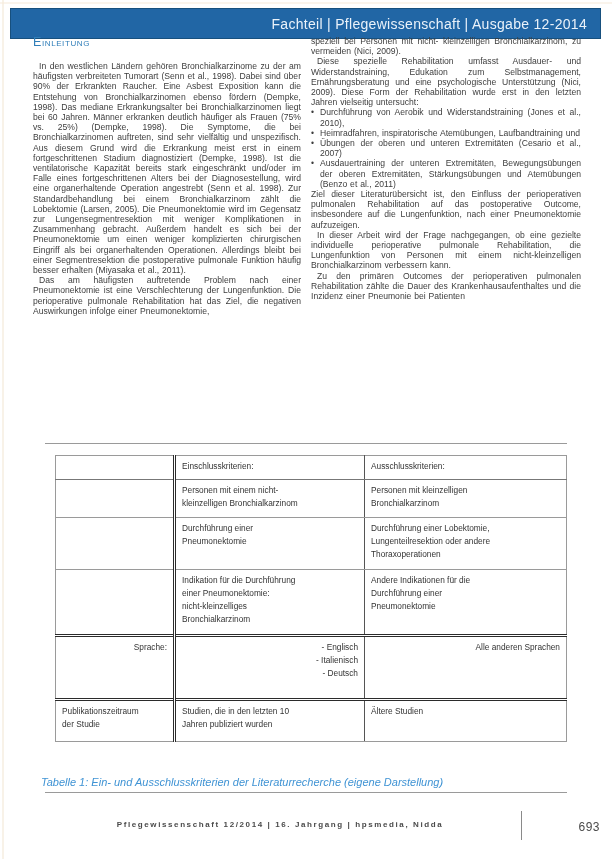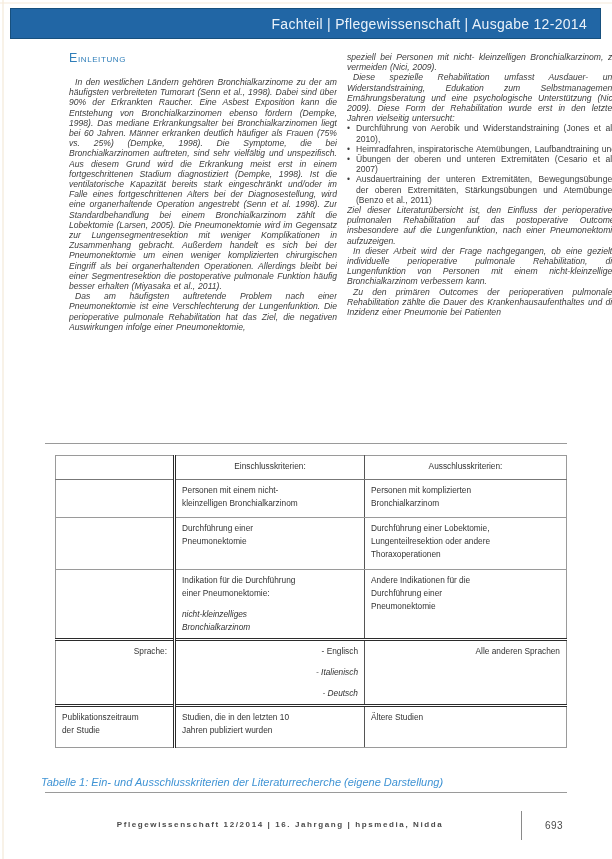--- a/index.html
+++ b/index.html
@@ -9,29 +9,29 @@
   .edge-left{position:absolute;left:2px;top:0;width:2px;height:100%;background:#f2e7d6;opacity:.55;}
   .edge-top{position:absolute;left:0;top:2px;width:100%;height:2px;background:#f5e9da;opacity:.5;}
 
   
   .header-bar{position:absolute;left:10px;top:8px;right:11px;height:31px;
               background:#2166a5;border:1px solid #17507e;box-sizing:border-box;
               display:flex;align-items:center;justify-content:flex-end;}
   .header-bar span{color:#eaf2fa;font-size:14px;letter-spacing:.3px;padding-right:13px;}
 
   
-  .col{position:absolute;top:52px;height:390px;overflow:hidden;text-align:justify;
-       font-size:8.6px;line-height:10.2px;word-spacing:.5px;color:#3d3d3d;margin-left:36px;}
+  .col{position:absolute;top:36px;height:390px;overflow:hidden;text-align:justify;
+       font-size:8.6px;line-height:10.2px;word-spacing:.5px;color:#3d3d3d;}
   .col-left{left:33px;width:268px;}
   .col-right{left:311px;width:270px;}
   h2.sect{margin:0 0 11px 0;color:#2f7eb9;font-weight:normal;
           text-transform:uppercase;font-size:8px;letter-spacing:.6px;line-height:13px;}
   h2.sect::first-letter{font-size:12.5px;}
   h2.methode{margin-top:10px;}
-  .col p{margin:0;text-indent:6px;font-style:italic;}
+  .col p{margin:0;text-indent:6px;}
   .col p.noindent{text-indent:0;}
   ul.blist{margin:0;padding:0 0 0 9px;list-style:none;}
   ul.blist li{margin:0;position:relative;}
   ul.blist li .blt{position:absolute;left:-9px;top:0;}
 
   
   .rule{position:absolute;left:45px;width:522px;height:1px;background:#9a9a9a;}
   .rule-top{top:443px;}
   .rule-bottom{top:792px;}
 
@@ -41,33 +41,33 @@
              font-size:8.3px;line-height:13px;color:#333;}
   table.crit td{border:1px solid #9a9a9a;vertical-align:top;padding:4px 6px;
                 white-space:pre-line;overflow:hidden;}
   table.crit{border:1px solid #6b6b6b;}
   table.crit td.c1{width:105px;border-right:3px double #2b2b2b;}
   table.crit td.c2{width:176px;border-right:1px solid #555;}
   table.crit td.c3{width:189px;}
   tr.section td{border-top:3px double #2b2b2b;}
   tr.hdr td{border-bottom:1px solid #777;}
   table.crit td p{margin:0;}
-  table.crit td p + p{margin-top:8px;font-style:italic;}
-  tr.rh-hdr{height:24px;text-align:center;} tr.rh0{height:26px;} tr.rh1{height:38px;} tr.rh2{height:52px;}
+  table.crit td p + p{}
+  tr.rh-hdr{height:24px;} tr.rh0{height:26px;} tr.rh1{height:38px;} tr.rh2{height:52px;}
   tr.rh3{height:66px;} tr.rh4{height:64px;text-align:right;} tr.rh5{height:42px;}
 
   .caption{position:absolute;left:41px;top:776px;width:510px;
            font-size:11px;font-style:italic;color:#3f93d4;}
 
   
   .footer-line{position:absolute;left:40px;top:820px;width:480px;text-align:center;
                font-size:8px;letter-spacing:1.6px;color:#4a4a4a;font-weight:bold;}
   .footer-div{position:absolute;left:521px;top:811px;width:1px;height:29px;background:#8a8a8a;}
-  .page-num{position:absolute;left:545px;top:820px;width:55px;text-align:left;
-            font-size:10px;letter-spacing:.5px;color:#4a4a4a;}
+  .page-num{position:absolute;left:545px;top:820px;width:55px;text-align:right;
+            font-size:12px;letter-spacing:.5px;color:#4a4a4a;}
 </style>
 </head>
 <body>
 
 <div class="page">
   <div class="edge-left"></div>
   <div class="edge-top"></div>
 
   <div class="header-bar">
     <span>Fachteil | Pflegewissenschaft | Ausgabe 12-2014</span>
@@ -100,21 +100,21 @@
       <tbody>
         <tr class="hdr rh-hdr">
           <td class="c1"></td>
           <td class="c2">Einschlusskriterien:</td>
           <td class="c3">Ausschlusskriterien:</td>
         </tr>
         <tr class="rh1">
           <td class="c1"></td>
           <td class="c2"><p>Personen mit einem nicht-
 kleinzelligen Bronchialkarzinom</p></td>
-          <td class="c3"><p>Personen mit komplizierten
+          <td class="c3"><p>Personen mit kleinzelligen
 Bronchialkarzinom</p></td>
         </tr>
         <tr class="rh2">
           <td class="c1"></td>
           <td class="c2"><p>Durchführung einer
 Pneumonektomie</p></td>
           <td class="c3"><p>Durchführung einer Lobektomie,
 Lungenteilresektion oder andere
 Thoraxoperationen</p></td>
         </tr>

